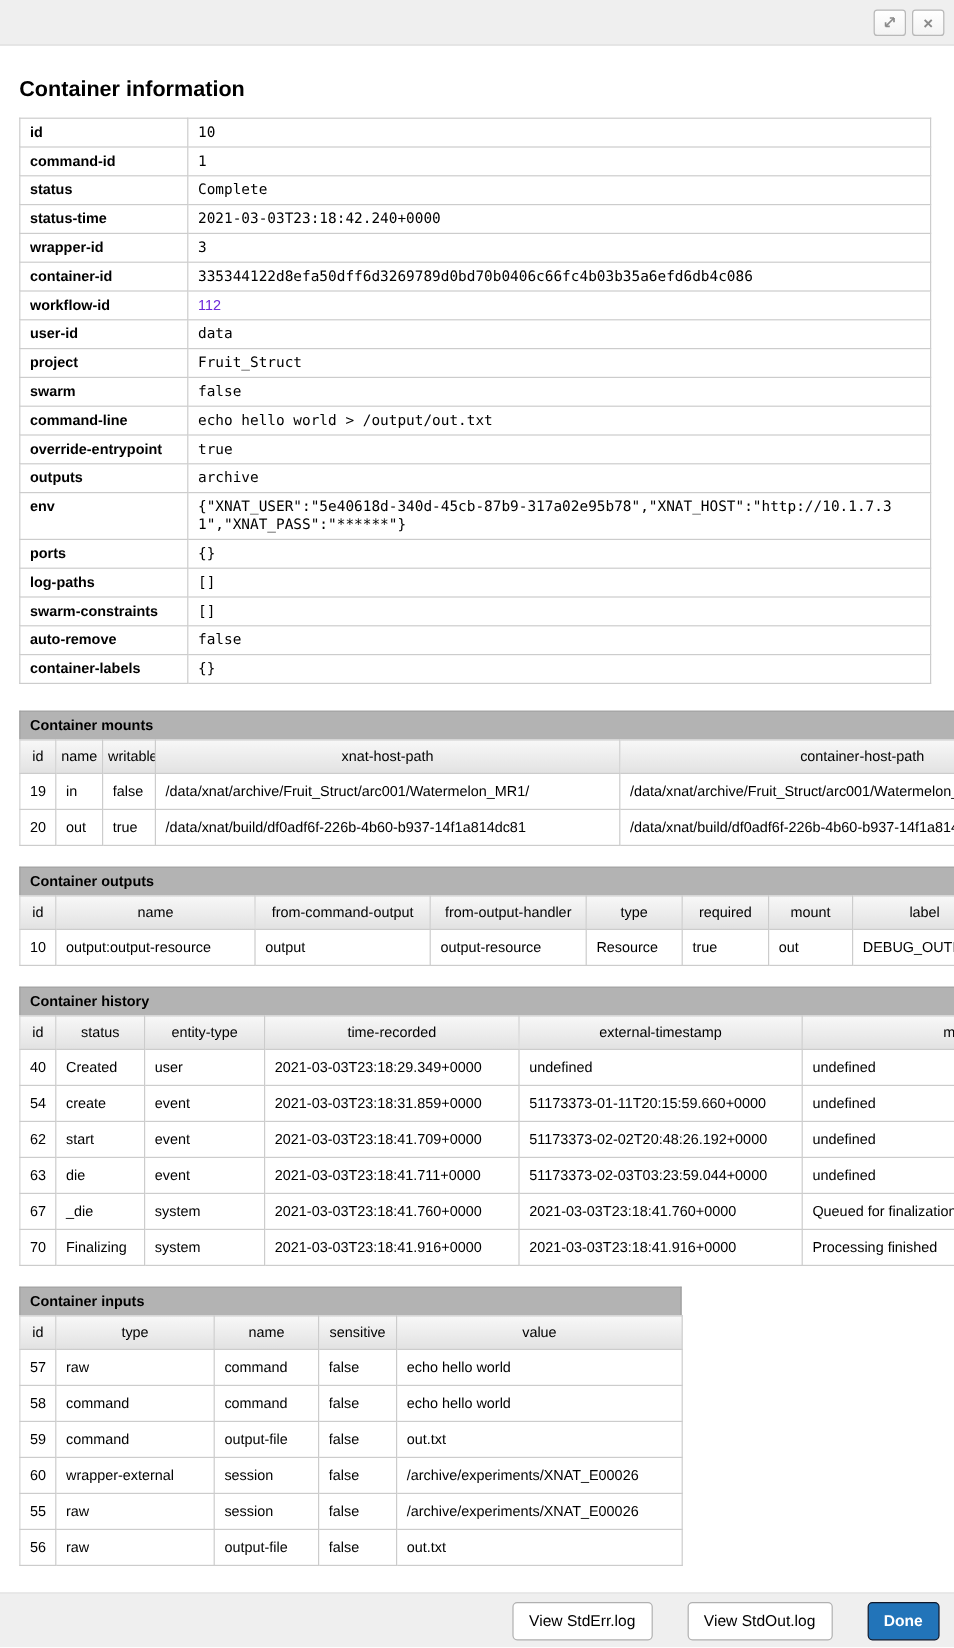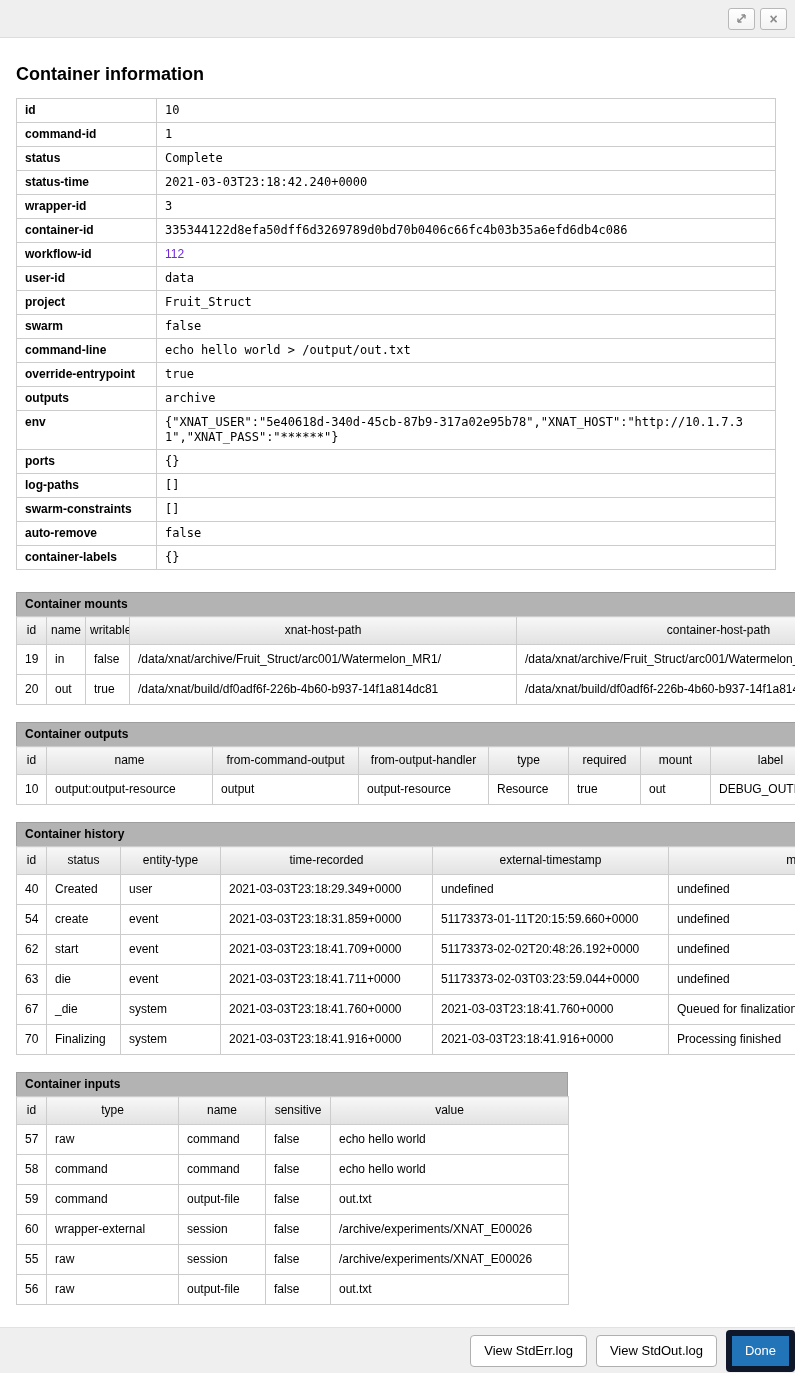--- a/index.html
+++ b/index.html
@@ -34,25 +34,25 @@
     font-size:12px; padding:4px 8px; line-height:15px; }
   .sec-table { table-layout:fixed; font-size:12px; background:#fff; }
   .sec-table th { background:linear-gradient(#f7f7f7,#e2e2e2); border:1px solid #ccc; font-weight:normal;
     text-align:center; padding:6px 4px; line-height:15px; overflow:hidden; white-space:nowrap; }
   .sec-table td { border:1px solid #ccc; padding:7px 8px; line-height:15px; text-align:left;
     overflow:visible; white-space:nowrap; }
   .sec-table td.ctr { text-align:left; }
 
   
   .modal-footer { flex:0 0 46px; background:#efefef; border-top:1px solid #e2e2e2; display:flex;
-    justify-content:flex-end; align-items:center; gap:9px; padding-right:0; }
+    justify-content:flex-end; align-items:center; gap:29px; padding-right:12px; }
   .btn { font-family:"Liberation Sans", sans-serif; font-size:13px; padding:7px 13px; border-radius:4px;
     cursor:pointer; line-height:16px; }
   .btn-default { background:#fff; border:1px solid #b0b0b0; color:#000; }
-  .btn-primary { background:#2274b9; border:6px solid #0f172a; color:#fff; }
+  .btn-primary { background:#2274b9; border:1px solid #0f172a; color:#fff;font-weight:bold; }
 </style>
 </head>
 <body>
 
 <div class="modal">
 
   <div class="modal-header">
     <div class="win-btn">
       <span>
         <svg width="11" height="11" viewBox="0 0 11 11">

